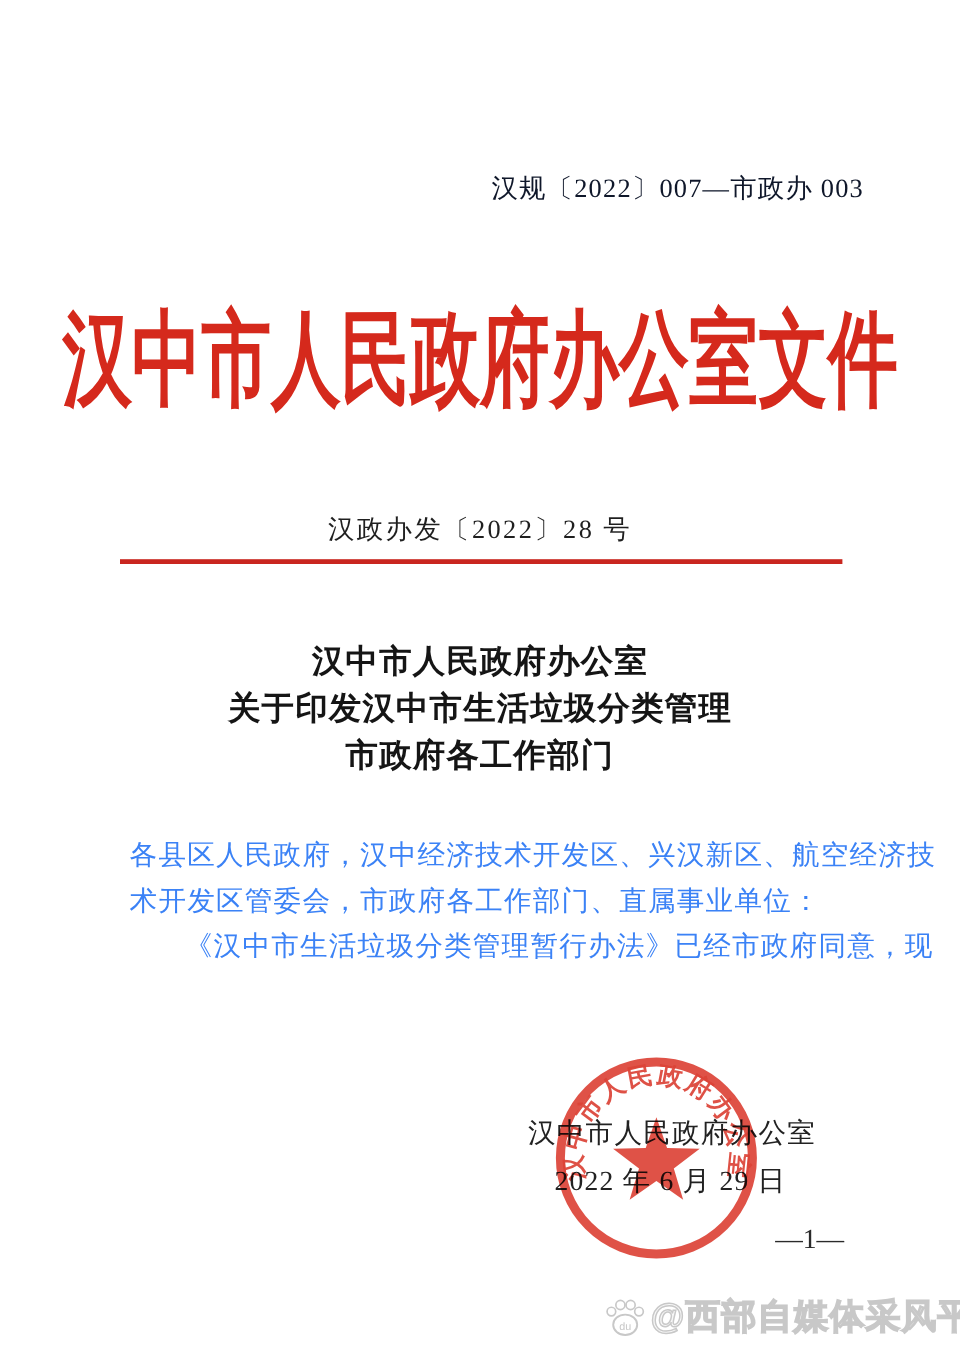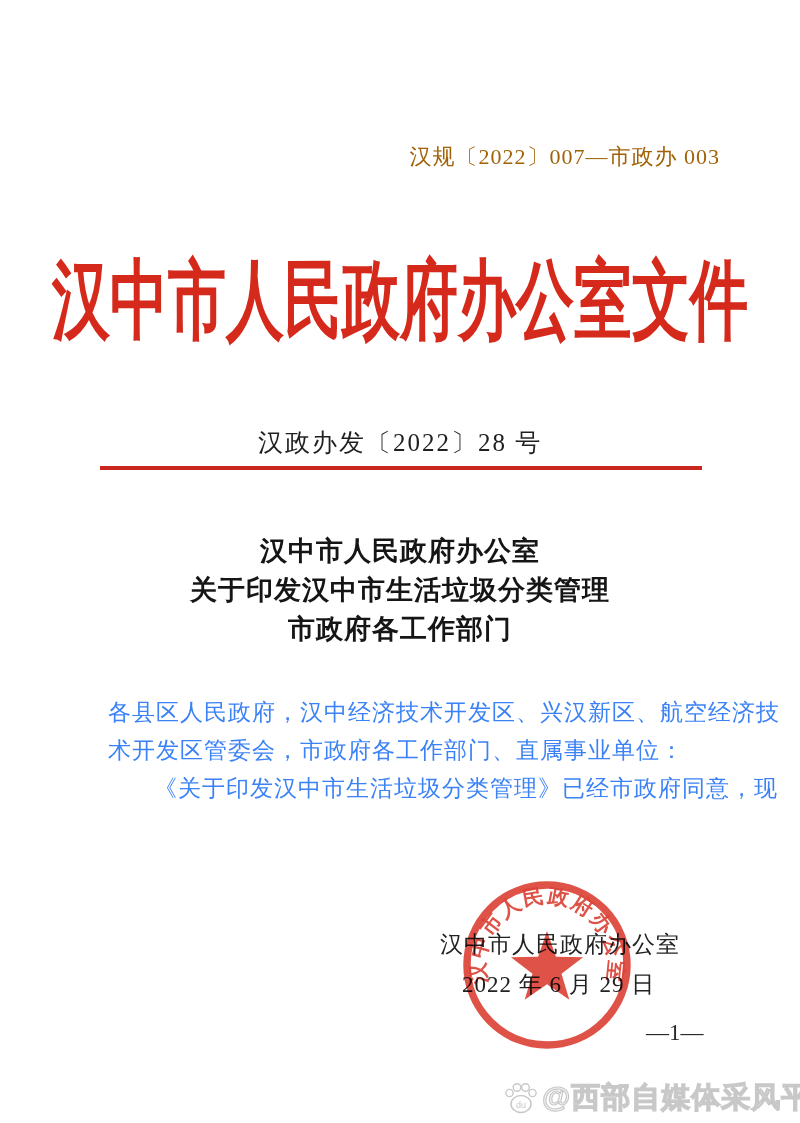--- a/index.html
+++ b/index.html
@@ -13,21 +13,21 @@
     overflow: hidden;
     font-family: "Liberation Serif", "DejaVu Serif", serif;
     color: #2e2e2e;
   }
   .doc-code {
     position: absolute;
     top: 142px;
     right: 80px;
     font-size: 22px;
     letter-spacing: 1px;
-    color: #a16207;
+    color: #0f172a;
     white-space: nowrap;
   }
   .masthead {
     position: absolute;
     top: 256px;
     left: 0;
     width: 100%;
     text-align: center;
     font-size: 58px;
     font-weight: bold;
@@ -37,21 +37,21 @@
     transform: scaleY(1.5);
     transform-origin: 50% 0;
     letter-spacing: 0px;
   }
   .doc-number {
     position: absolute;
     top: 426px;
     left: 0;
     width: 100%;
     text-align: center;
-    font-size: 25px;
+    font-size: 22px;
     letter-spacing: 2px;
     color: #1f1f1f;
     white-space: nowrap;
   }
   .red-divider {
     position: absolute;
     top: 466px;
     left: 100px;
     width: 602px;
     height: 4px;
@@ -152,21 +152,21 @@
 
   <div class="notice-title">
     <div>汉中市人民政府办公室</div>
     <div>关于印发汉中市生活垃圾分类管理</div>
     <div>市政府各工作部门</div>
   </div>
 
   <div class="body-block">
     <div class="body-line">各县区人民政府，汉中经济技术开发区、兴汉新区、航空经济技</div>
     <div class="body-line">术开发区管委会，市政府各工作部门、直属事业单位：</div>
-    <div class="body-line indent">《关于印发汉中市生活垃圾分类管理》已经市政府同意，现</div>
+    <div class="body-line indent">《汉中市生活垃圾分类管理暂行办法》已经市政府同意，现</div>
   </div>
 
   <div class="signature-org">汉中市人民政府办公室</div>
   <div class="signature-date">2022 年 6 月 29 日</div>
 
   <svg class="seal" viewBox="0 0 178 178" xmlns="http://www.w3.org/2000/svg">
     <defs>
       <path id="sealArc" d="M 32.8,115.2 A 62,62 0 1 1 145.2,115.2" fill="none"></path>
     </defs>
     <circle cx="89" cy="89" r="80" fill="none" stroke="#dc4337" stroke-width="7.5" opacity="0.92"></circle>

